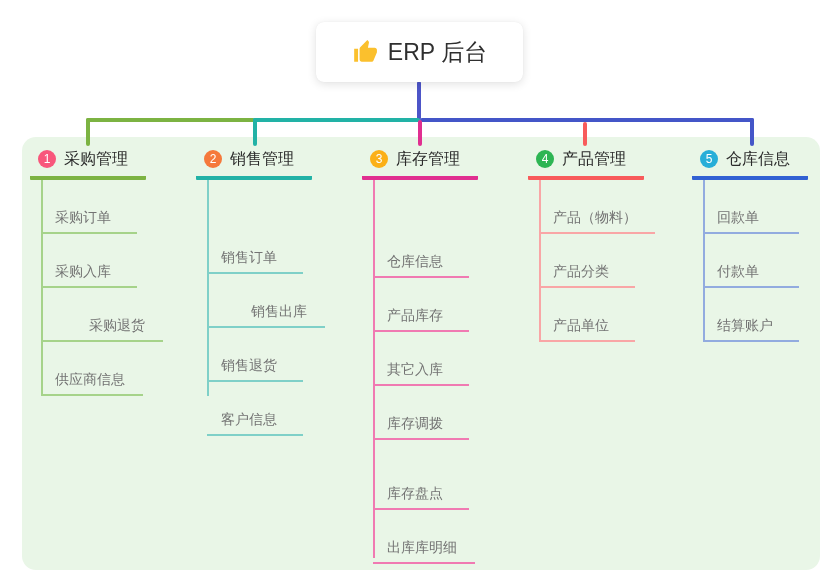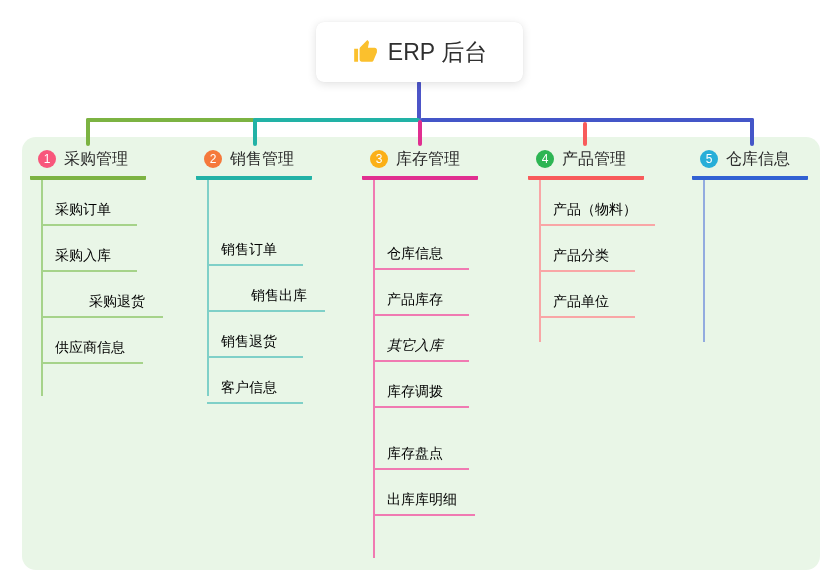--- a/index.html
+++ b/index.html
@@ -23,23 +23,23 @@
 
   
   .branch { position:absolute; top:148px; width:116px; z-index:2; }
   .branch-title { display:flex; align-items:center; gap:8px; padding:0 0 6px 8px;
     width:116px; border-bottom:4px solid; border-radius:0 0 1px 1px;
     font-size:16px; color:#2b2b2b; line-height:22px; white-space:nowrap; }
   .badge { width:18px; height:18px; min-width:18px; border-radius:50%;
     color:#fff; font-size:12px; line-height:18px; text-align:center; }
   .vline { position:absolute; left:11px; top:32px; width:2px; }
   .children { margin-left:11px; }
-  .child { width:max-content; min-width:96px; height:46px;
+  .child { width:max-content; min-width:96px; height:54px;
     display:flex; align-items:flex-end; padding:0 18px 5px 14px;
-    border-bottom:2px solid; font-size:14px; color:#000000; white-space:nowrap; }
+    border-bottom:2px solid; font-size:14px; color:#737373; white-space:nowrap; }
 </style>
 </head>
 <body>
 
 <div class="canvas">
 
   <div class="root-node">
     <span style="display:flex;">
       <svg viewBox="0 0 24 24" aria-hidden="true">
         <path fill="#fbc02d" d="M2 21h3.6V9H2v12zM23 10c0-1.1-.9-2-2-2h-6.31l.95-4.57.03-.32c0-.41-.17-.79-.44-1.06L14.17 1 7.59 7.59C7.22 7.95 7 8.45 7 9v10c0 1.1.9 2 2 2h9c.83 0 1.54-.5 1.84-1.22l3.02-7.05c.09-.23.14-.47.14-.73v-2z"></path>
@@ -89,21 +89,21 @@
       </div>
       <div class="branch" style="left: 362px;">
         <div class="branch-title" style="border-bottom-color: rgb(224, 47, 144);">
           <span class="badge" style="background: rgb(251, 176, 23);">3</span>
           <span>库存管理</span>
         </div>
         <div class="vline" style="background: rgb(240, 122, 178); height: 378px;"></div>
         <div class="children">
           <div class="child" style="border-bottom-color: rgb(240, 122, 178); margin-top: 44px;">仓库信息</div>
           <div class="child" style="border-bottom-color: rgb(240, 122, 178);">产品库存</div>
-          <div class="child" style="border-bottom-color: rgb(240, 122, 178); font-style: italic;">其它入库</div>
+          <div class="child" style="border-bottom-color: rgb(240, 122, 178);">其它入库</div>
           <div class="child" style="border-bottom-color: rgb(240, 122, 178);">库存调拨</div>
           <div class="child" style="border-bottom-color: rgb(240, 122, 178); margin-top: 16px;">库存盘点</div>
           <div class="child" style="border-bottom-color: rgb(240, 122, 178);">出库库明细</div>
         </div>
       </div>
       <div class="branch" style="left: 528px;">
         <div class="branch-title" style="border-bottom-color: rgb(248, 91, 91);">
           <span class="badge" style="background: rgb(45, 181, 83);">4</span>
           <span>产品管理</span>
         </div>
@@ -113,16 +113,21 @@
           <div class="child" style="border-bottom-color: rgb(249, 166, 166);">产品分类</div>
           <div class="child" style="border-bottom-color: rgb(249, 166, 166);">产品单位</div>
         </div>
       </div>
       <div class="branch" style="left: 692px;">
         <div class="branch-title" style="border-bottom-color: rgb(50, 97, 211);">
           <span class="badge" style="background: rgb(39, 174, 216);">5</span>
           <span>仓库信息</span>
         </div>
         <div class="vline" style="background: rgb(146, 171, 223); height: 162px;"></div>
+        <div class="children">
+          <div class="child" style="border-bottom-color: rgb(146, 171, 223);">回款单</div>
+          <div class="child" style="border-bottom-color: rgb(146, 171, 223);">付款单</div>
+          <div class="child" style="border-bottom-color: rgb(146, 171, 223);">结算账户</div>
+        </div>
       </div>
     </div>
 
 </div>
 
 </body></html>

